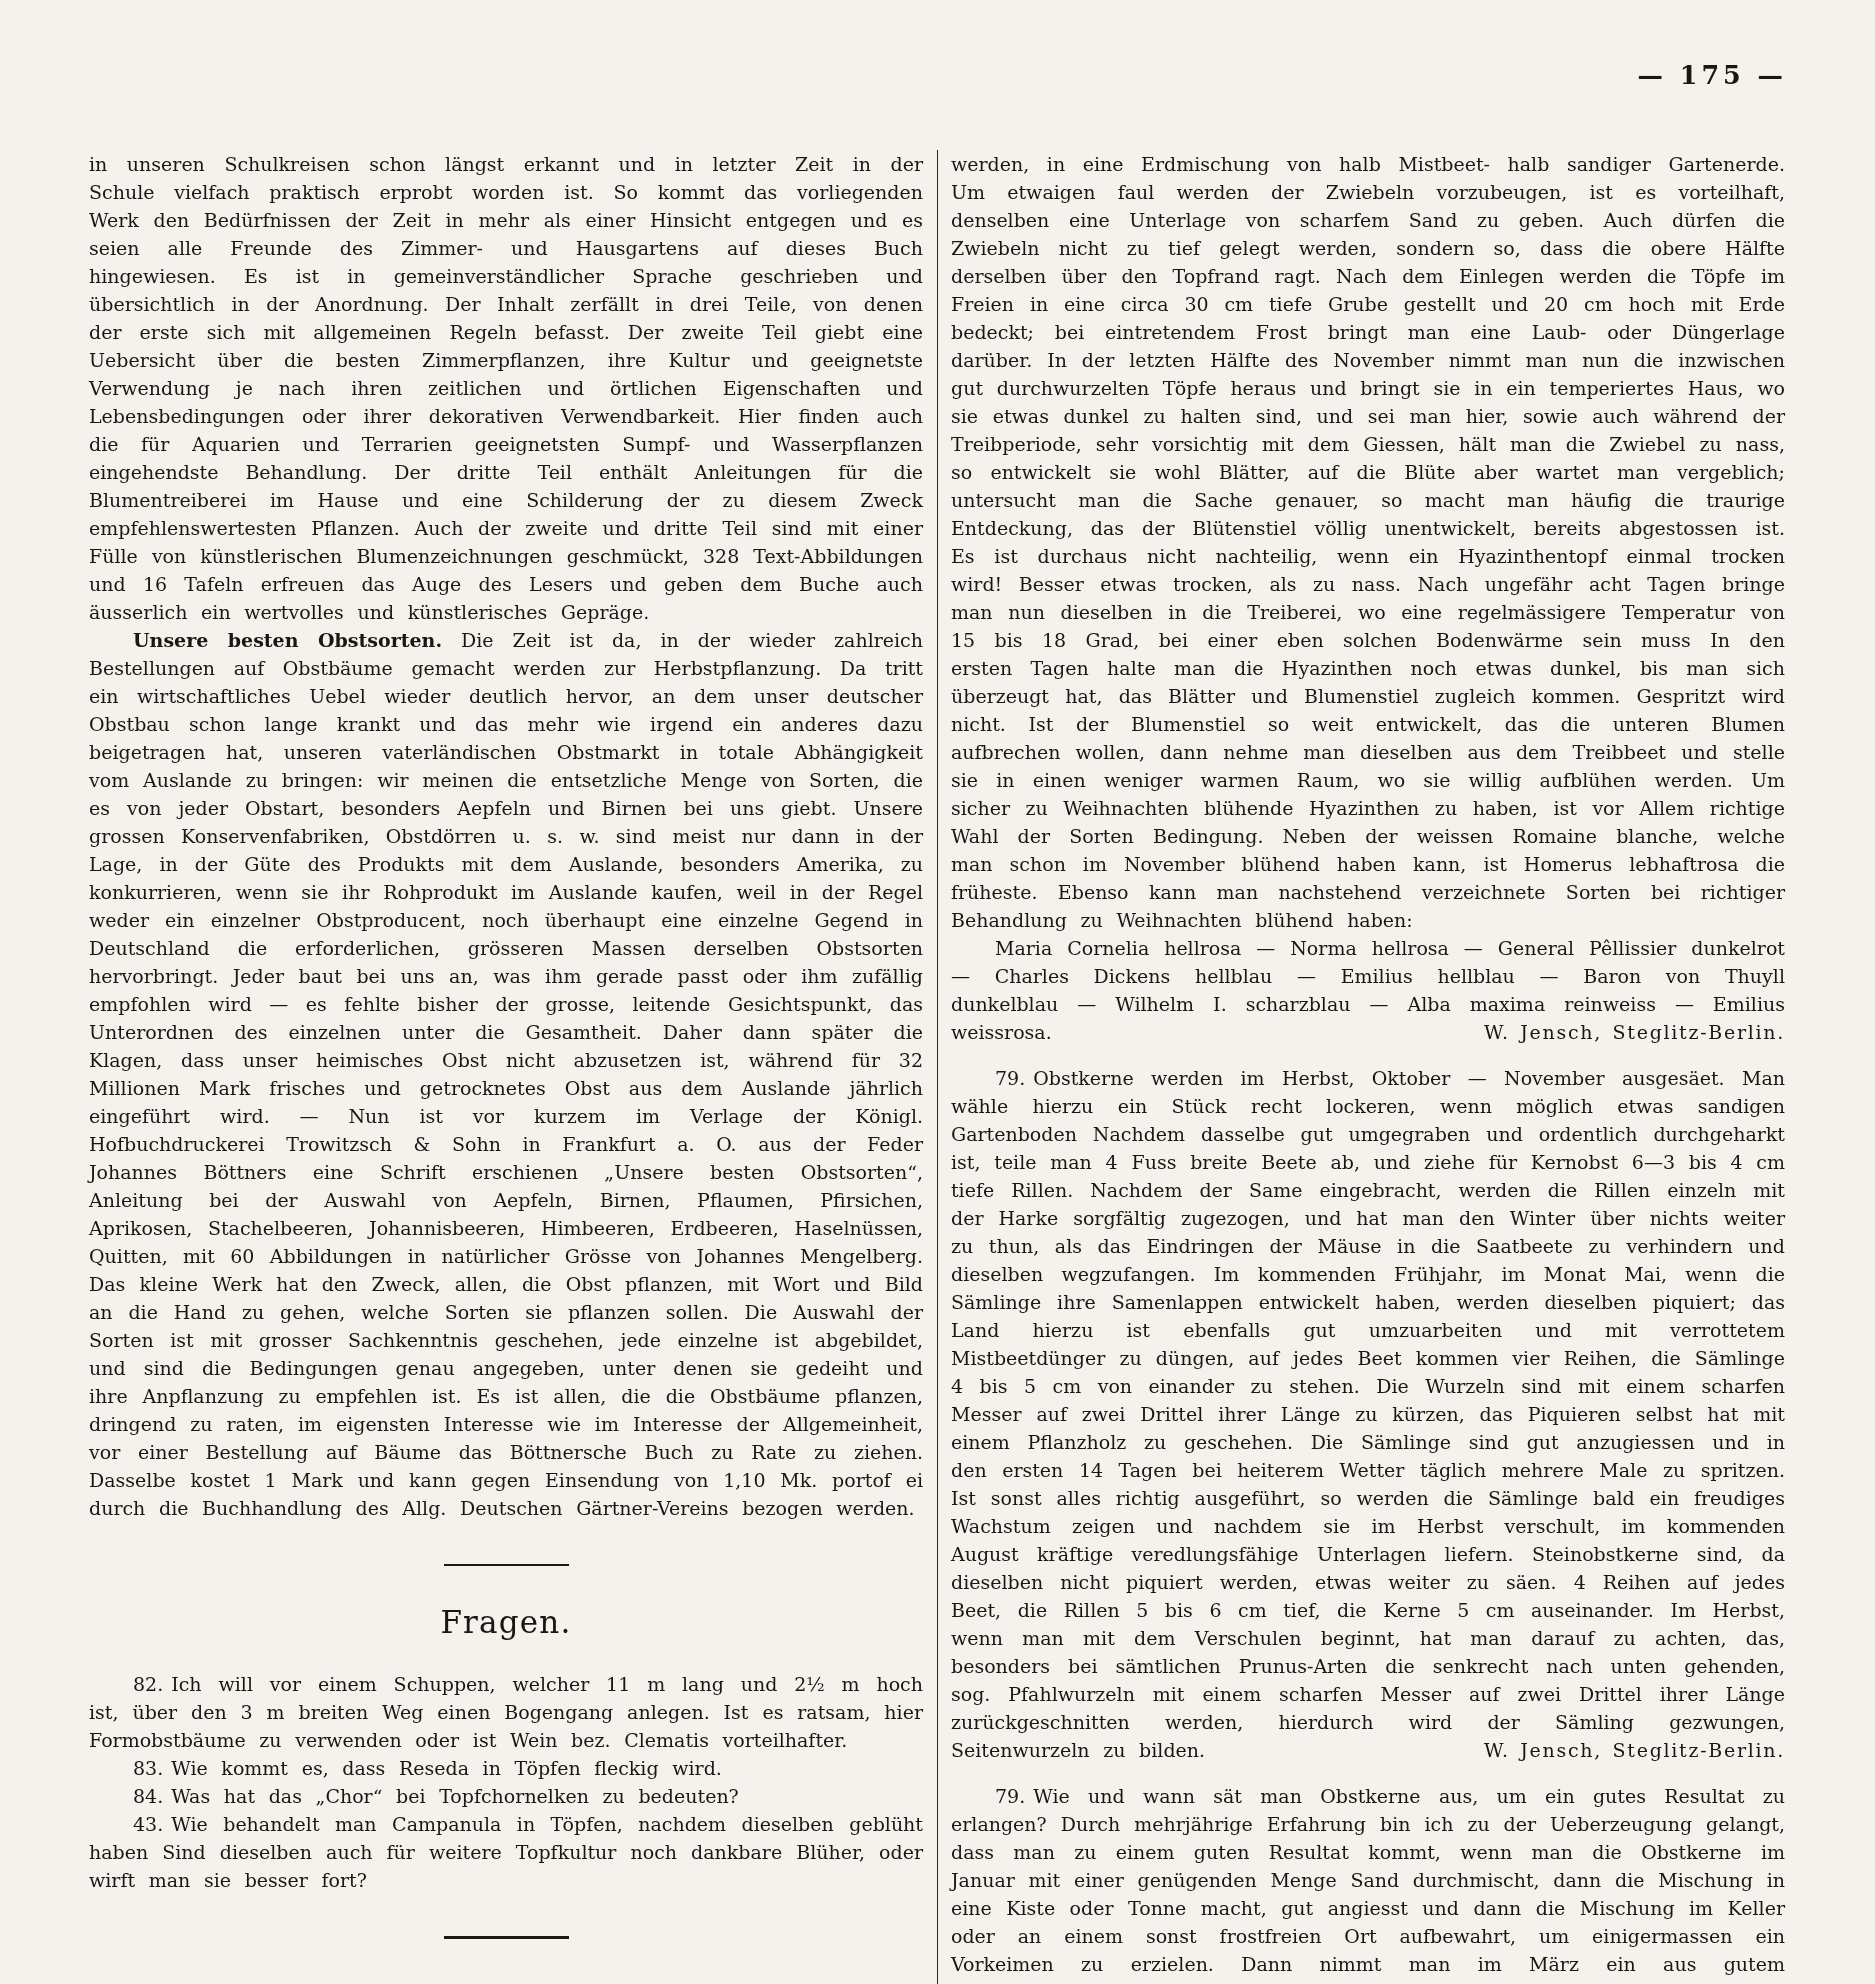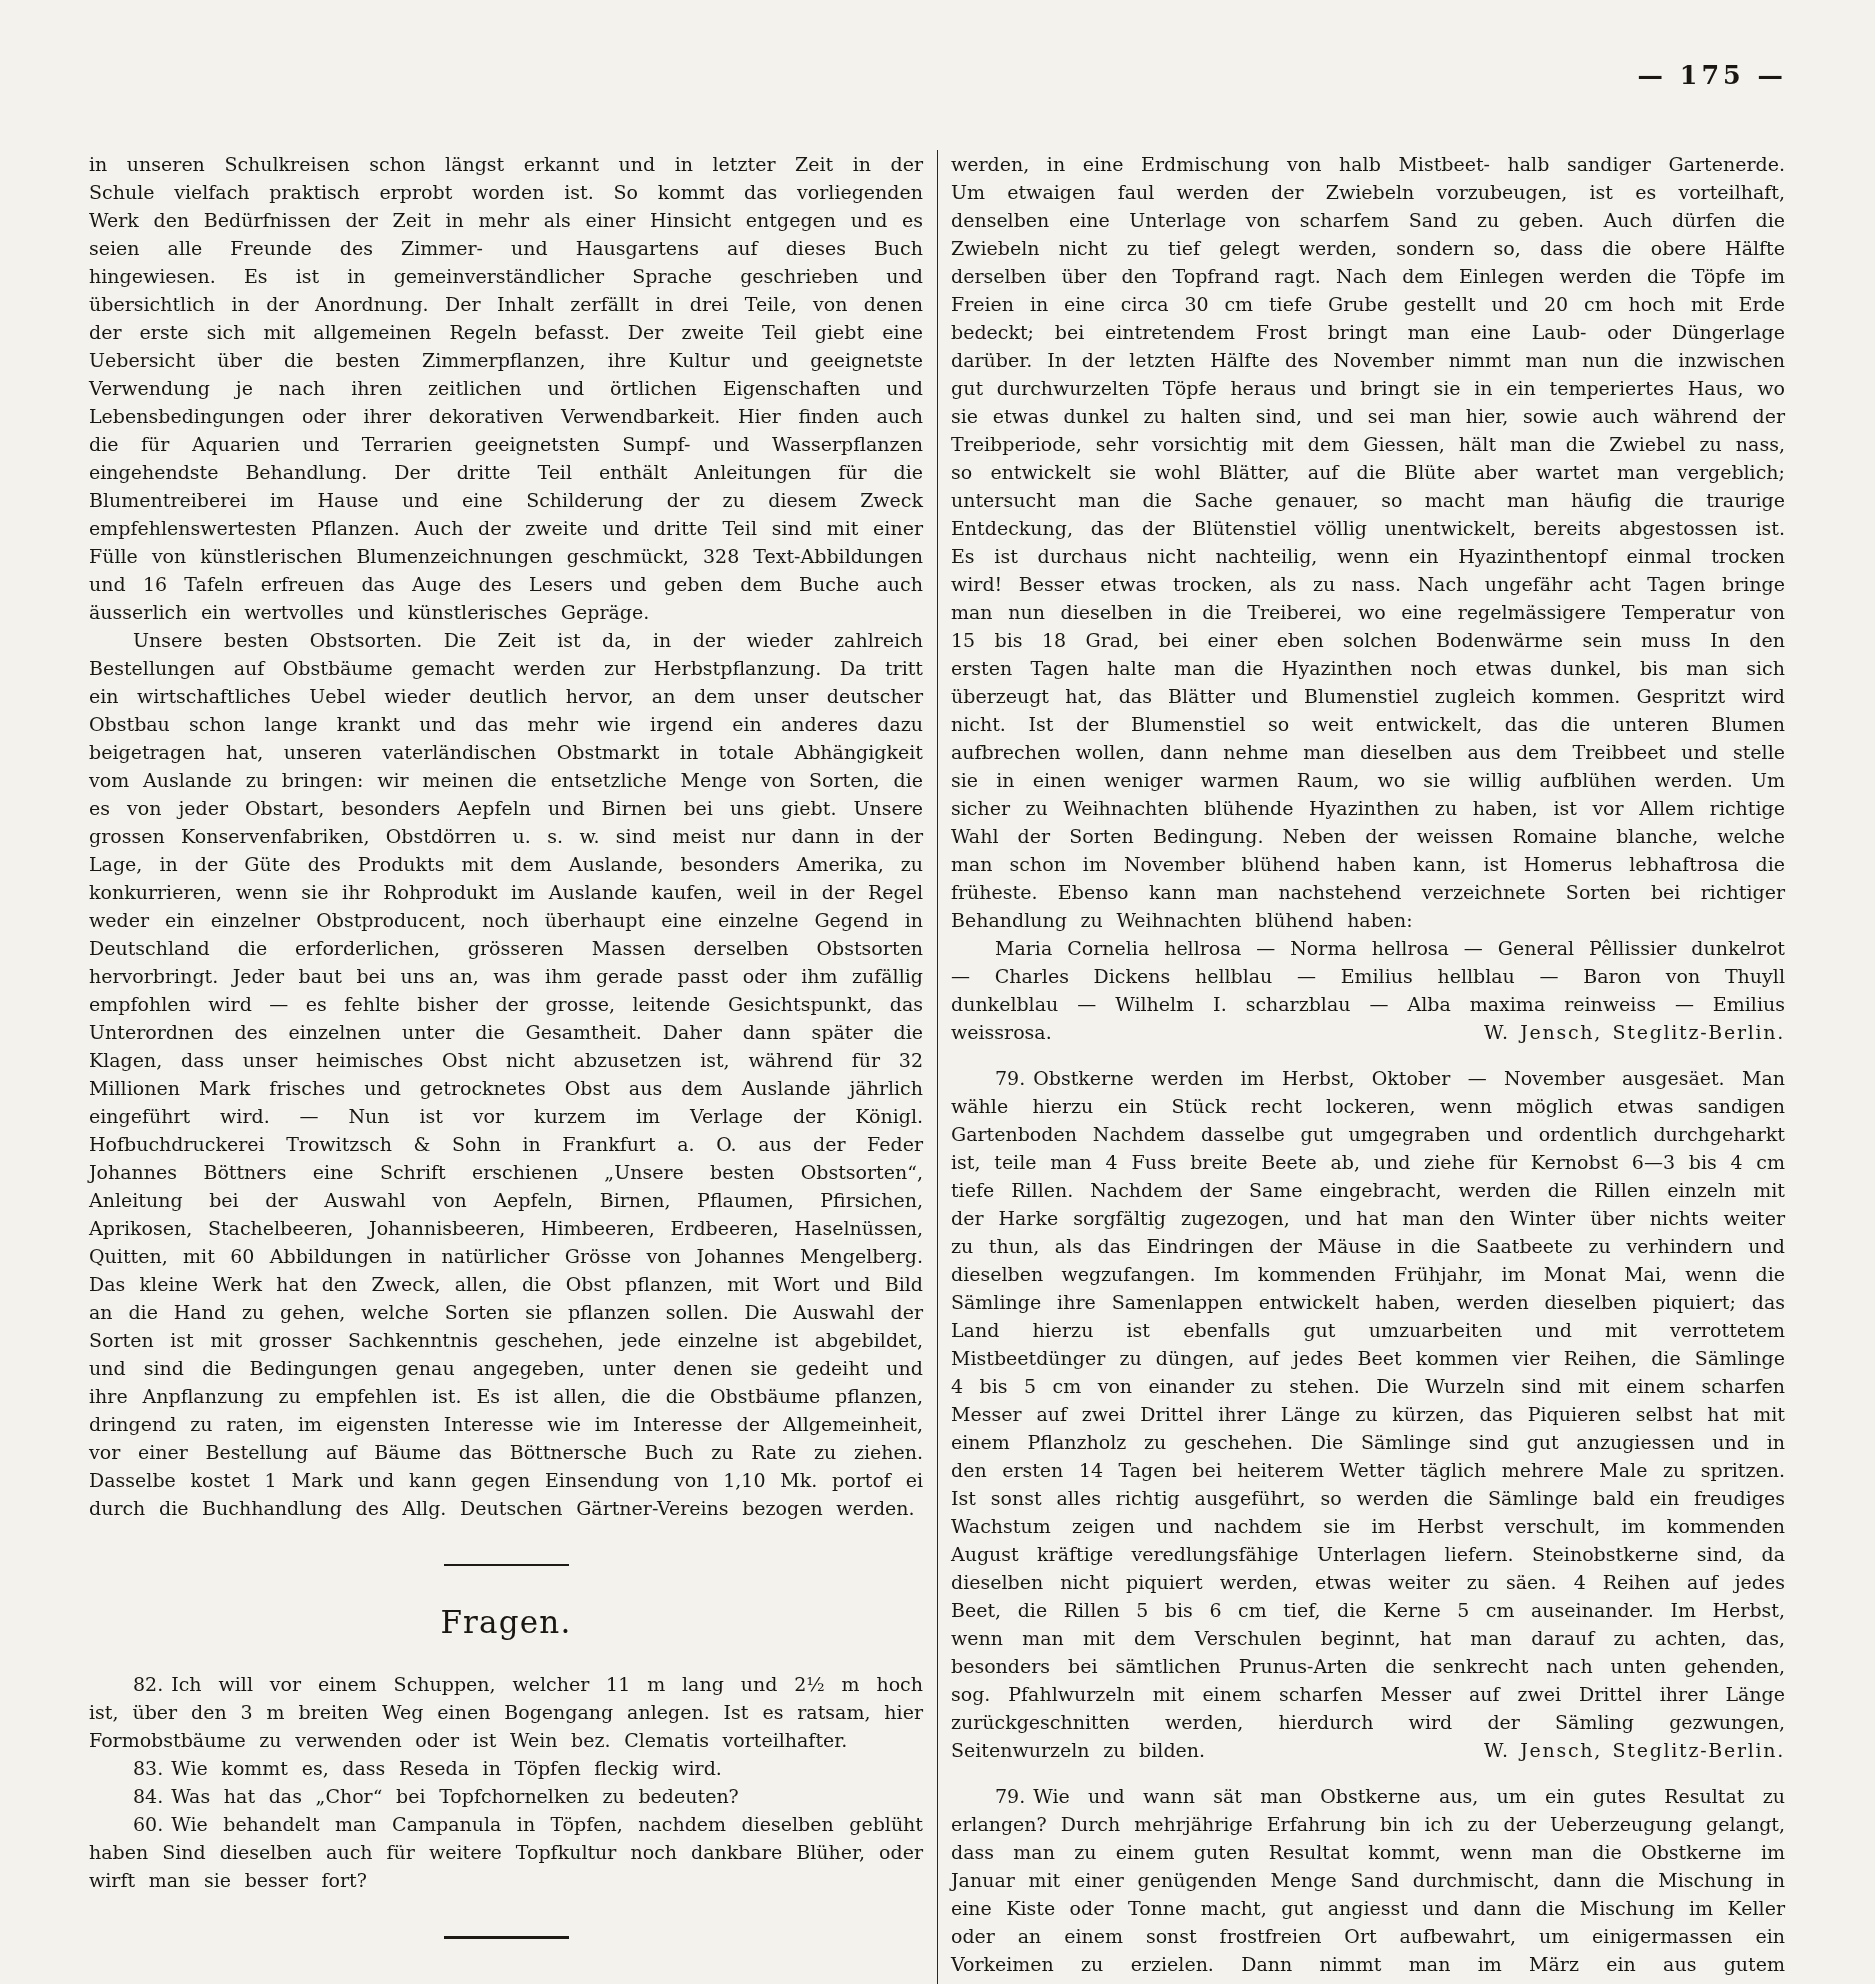--- a/index.html
+++ b/index.html
@@ -41,21 +41,21 @@
   .col-left { padding-right: 14.3px; }
   .col-right {
     border-left: 1.6px solid #2b2722;
     padding-left: 12.7px;
   }
   p {
     margin: 0;
     text-indent: 44px;
   }
   p.noindent { text-indent: 0; }
-  .lead { font-weight: normal; }
+  .lead { font-weight: bold; }
   .qnum { padding-right: 8px; }
   .section-heading {
     font-size: 31px;
     font-weight: normal;
     text-align: center;
     text-indent: 0;
     letter-spacing: 1.2px;
     margin: 42px 0 34px 0;
   }
   .sep {
@@ -85,21 +85,21 @@
 
       <p><span class="lead">Unsere besten Obstsorten.</span> <span>Die Zeit ist da, in der wieder zahlreich Bestellungen auf Obstbäume gemacht werden zur Herbstpflanzung. Da tritt ein wirtschaftliches Uebel wieder deutlich hervor, an dem unser deutscher Obstbau schon lange krankt und das mehr wie irgend ein anderes dazu beigetragen hat, unseren vaterländischen Obstmarkt in totale Abhängigkeit vom Auslande zu bringen: wir meinen die entsetzliche Menge von Sorten, die es von jeder Obstart, besonders Aepfeln und Birnen bei uns giebt. Unsere grossen Konservenfabriken, Obstdörren u. s. w. sind meist nur dann in der Lage, in der Güte des Produkts mit dem Auslande, besonders Amerika, zu konkurrieren, wenn sie ihr Rohprodukt im Auslande kaufen, weil in der Regel weder ein einzelner Obstproducent, noch überhaupt eine einzelne Gegend in Deutschland die erforderlichen, grösseren Massen derselben Obstsorten hervorbringt. Jeder baut bei uns an, was ihm gerade passt oder ihm zufällig empfohlen wird — es fehlte bisher der grosse, leitende Gesichtspunkt, das Unterordnen des einzelnen unter die Gesamtheit. Daher dann später die Klagen, dass unser heimisches Obst nicht abzusetzen ist, während für 32 Millionen Mark frisches und getrocknetes Obst aus dem Auslande jährlich eingeführt wird. — Nun ist vor kurzem im Verlage der Königl. Hofbuchdruckerei Trowitzsch &amp; Sohn in Frankfurt a. O. aus der Feder Johannes Böttners eine Schrift erschienen „Unsere besten Obstsorten“, Anleitung bei der Auswahl von Aepfeln, Birnen, Pflaumen, Pfirsichen, Aprikosen, Stachelbeeren, Johannisbeeren, Himbeeren, Erdbeeren, Haselnüssen, Quitten, mit 60 Abbildungen in natürlicher Grösse von Johannes Mengelberg. Das kleine Werk hat den Zweck, allen, die Obst pflanzen, mit Wort und Bild an die Hand zu gehen, welche Sorten sie pflanzen sollen. Die Auswahl der Sorten ist mit grosser Sachkenntnis geschehen, jede einzelne ist abgebildet, und sind die Bedingungen genau angegeben, unter denen sie gedeiht und ihre Anpflanzung zu empfehlen ist. Es ist allen, die die Obstbäume pflanzen, dringend zu raten, im eigensten Interesse wie im Interesse der Allgemeinheit, vor einer Bestellung auf Bäume das Böttnersche Buch zu Rate zu ziehen. Dasselbe kostet 1 Mark und kann gegen Einsendung von 1,10 Mk. portof ei durch die Buchhandlung des Allg. Deutschen Gärtner-Vereins bezogen werden.</span></p>
 
       <div class="sep"></div>
 
       <h2 class="section-heading">Fragen.</h2>
 
       <p><span class="qnum">82.</span><span>Ich will vor einem Schuppen, welcher 11 m lang und 2½ m hoch ist, über den 3 m breiten Weg einen Bogengang anlegen. Ist es ratsam, hier Formobstbäume zu verwenden oder ist Wein bez. Clematis vorteilhafter.</span></p>
       <p><span class="qnum">83.</span><span>Wie kommt es, dass Reseda in Töpfen fleckig wird.</span></p>
       <p><span class="qnum">84.</span><span>Was hat das „Chor“ bei Topfchornelken zu bedeuten?</span></p>
-      <p><span class="qnum">60.</span><span>Wie behandelt man Campanula in Töpfen, nachdem dieselben geblüht haben Sind dieselben auch für weitere Topfkultur noch dankbare Blüher, oder wirft man sie besser fort?</span></p>
+      <p><span class="qnum">43.</span><span>Wie behandelt man Campanula in Töpfen, nachdem dieselben geblüht haben Sind dieselben auch für weitere Topfkultur noch dankbare Blüher, oder wirft man sie besser fort?</span></p>
 
       <div class="sep"></div>
 
     </div>
 
     <div class="col col-right">
       <p class="noindent">werden, in eine Erdmischung von halb Mistbeet- halb sandiger Gartenerde. Um etwaigen faul werden der Zwiebeln vorzubeugen, ist es vorteilhaft, denselben eine Unterlage von scharfem Sand zu geben. Auch dürfen die Zwiebeln nicht zu tief gelegt werden, sondern so, dass die obere Hälfte derselben über den Topfrand ragt. Nach dem Einlegen werden die Töpfe im Freien in eine circa 30 cm tiefe Grube gestellt und 20 cm hoch mit Erde bedeckt; bei eintretendem Frost bringt man eine Laub- oder Düngerlage darüber. In der letzten Hälfte des November nimmt man nun die inzwischen gut durchwurzelten Töpfe heraus und bringt sie in ein temperiertes Haus, wo sie etwas dunkel zu halten sind, und sei man hier, sowie auch während der Treibperiode, sehr vorsichtig mit dem Giessen, hält man die Zwiebel zu nass, so entwickelt sie wohl Blätter, auf die Blüte aber wartet man vergeblich; untersucht man die Sache genauer, so macht man häufig die traurige Entdeckung, das der Blütenstiel völlig unentwickelt, bereits abgestossen ist. Es ist durchaus nicht nachteilig, wenn ein Hyazinthentopf einmal trocken wird! Besser etwas trocken, als zu nass. Nach ungefähr acht Tagen bringe man nun dieselben in die Treiberei, wo eine regelmässigere Temperatur von 15 bis 18 Grad, bei einer eben solchen Bodenwärme sein muss In den ersten Tagen halte man die Hyazinthen noch etwas dunkel, bis man sich überzeugt hat, das Blätter und Blumenstiel zugleich kommen. Gespritzt wird nicht. Ist der Blumenstiel so weit entwickelt, das die unteren Blumen aufbrechen wollen, dann nehme man dieselben aus dem Treibbeet und stelle sie in einen weniger warmen Raum, wo sie willig aufblühen werden. Um sicher zu Weihnachten blühende Hyazinthen zu haben, ist vor Allem richtige Wahl der Sorten Bedingung. Neben der weissen Romaine blanche, welche man schon im November blühend haben kann, ist Homerus lebhaftrosa die früheste. Ebenso kann man nachstehend verzeichnete Sorten bei richtiger Behandlung zu Weihnachten blühend haben:</p>
 
       <p><span>Maria Cornelia hellrosa — Norma hellrosa — General Pêllissier dunkelrot — Charles Dickens hellblau — Emilius hellblau — Baron von Thuyll dunkelblau — Wilhelm I. scharzblau — Alba maxima reinweiss — Emilius weissrosa.</span> <span class="sig">W. Jensch, Steglitz-Berlin.</span></p>
 

